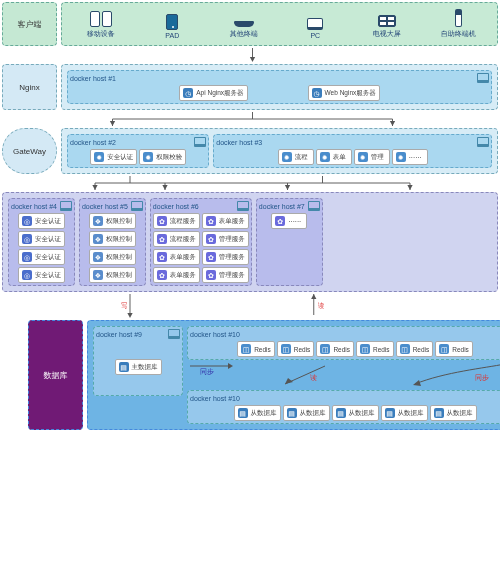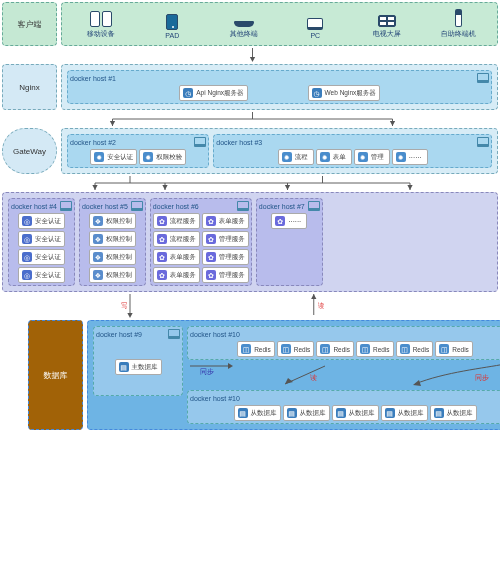--- a/index.html
+++ b/index.html
@@ -20,21 +20,21 @@
     justify-content: center;
     font-size: 8px;
     color: #333;
     margin: 2px;
     flex-shrink: 0;
   }
   .lbl-client   { background: #c5e8d3; border-color: #6a9; }
   .lbl-nginx    { background: #d4e9f5; border-color: #7ab; }
   .lbl-gateway  { background: #d4e9f5; border-color: #7ab; border-radius: 23px; }
   .lbl-micro    { background: #c2c6ea; border-color: #88b; }
-  .lbl-db       { background: #a16207; border-color: #48d; color: #fff; margin-left: 28px; }
+  .lbl-db       { background: #701a75; border-color: #48d; color: #fff; margin-left: 28px; }
 
   .tier { flex: 1; border: 1.5px dashed #666; border-radius: 4px; margin: 2px; padding: 3px; display: flex; }
   .tier-client  { background: #c7ead5; border-color: #6a9; }
   .tier-nginx   { background: #d7ecf6; border-color: #7ab; }
   .tier-gateway { background: #d7ecf6; border-color: #7ab; }
   .tier-micro   { background: #d0d4f0; border-color: #88b; }
   .tier-db      { background: #6eb4e4; border-color: #48d; }
 
   .host {
     border: 1.5px dashed #555;

